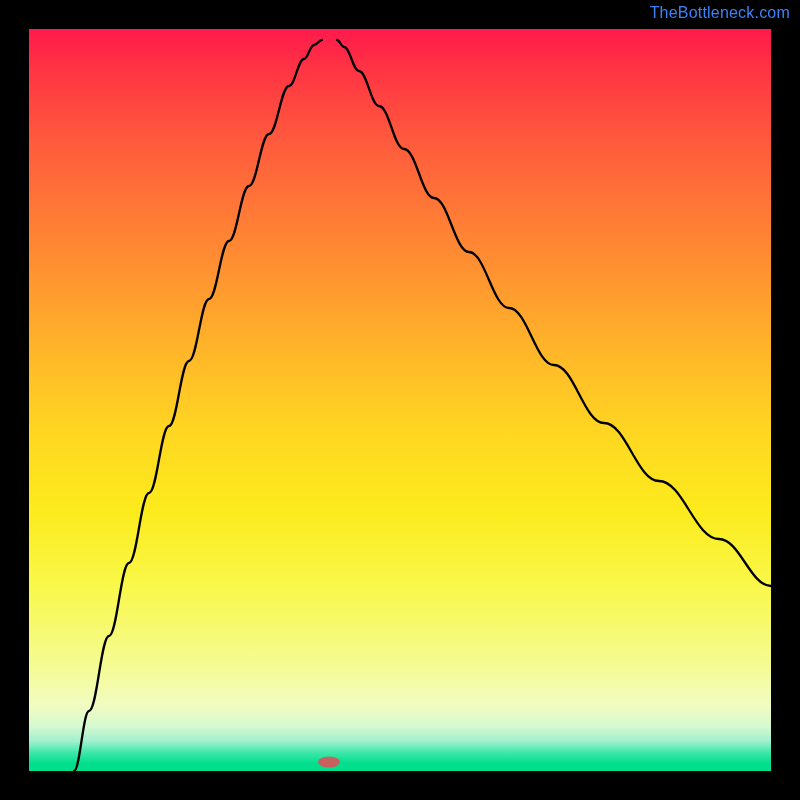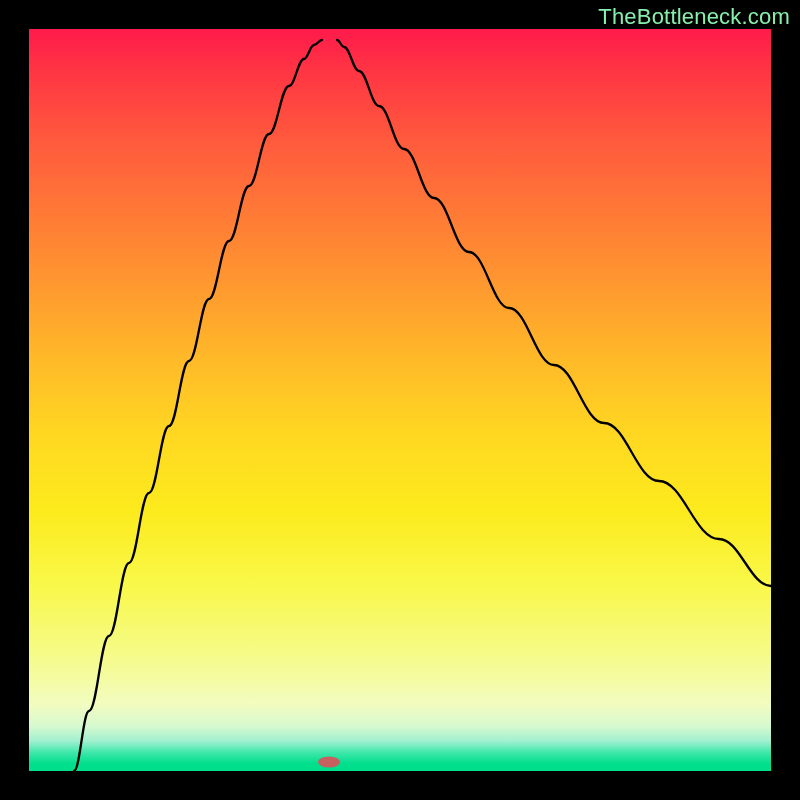--- a/index.html
+++ b/index.html
@@ -47,22 +47,22 @@
     left: 0;
     top: 0;
     width: 742px;
     height: 742px;
     overflow: visible;
   }
   .watermark {
     position: absolute;
     top: 4px;
     right: 10px;
-    color: #86efac;
-    font-size: 22px;
+    color: #3b82f6;
+    font-size: 16px;
     font-weight: 400;
     letter-spacing: 0.2px;
     user-select: none;
     margin-left: 44px;
   }
 </style>
 </head>
 <body>
 
 <div class="frame">

